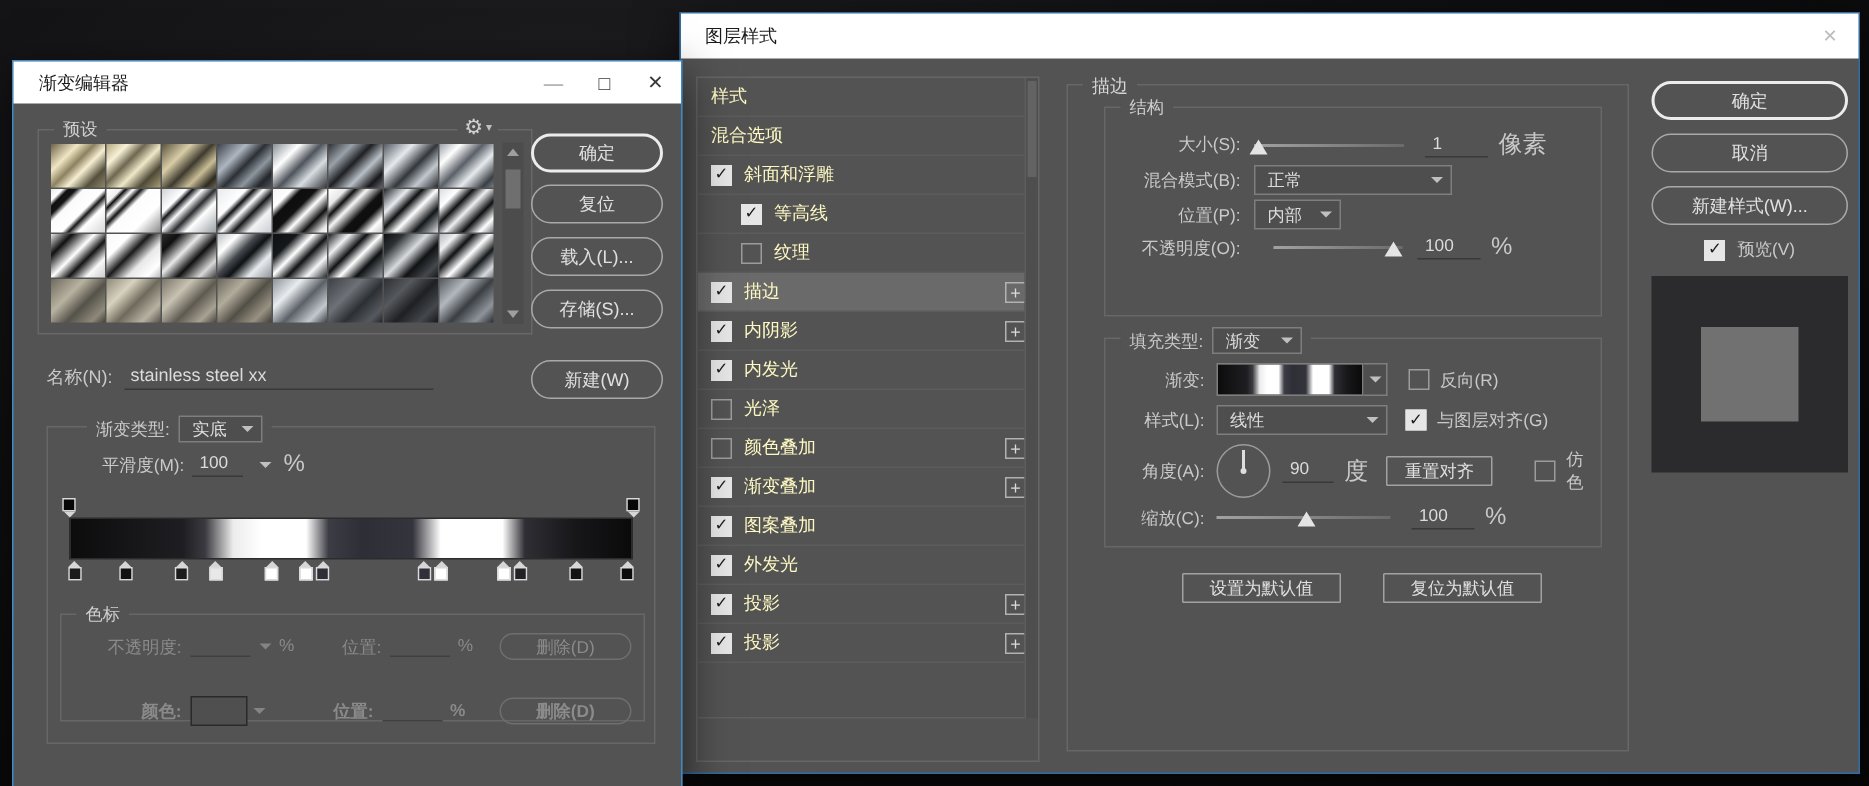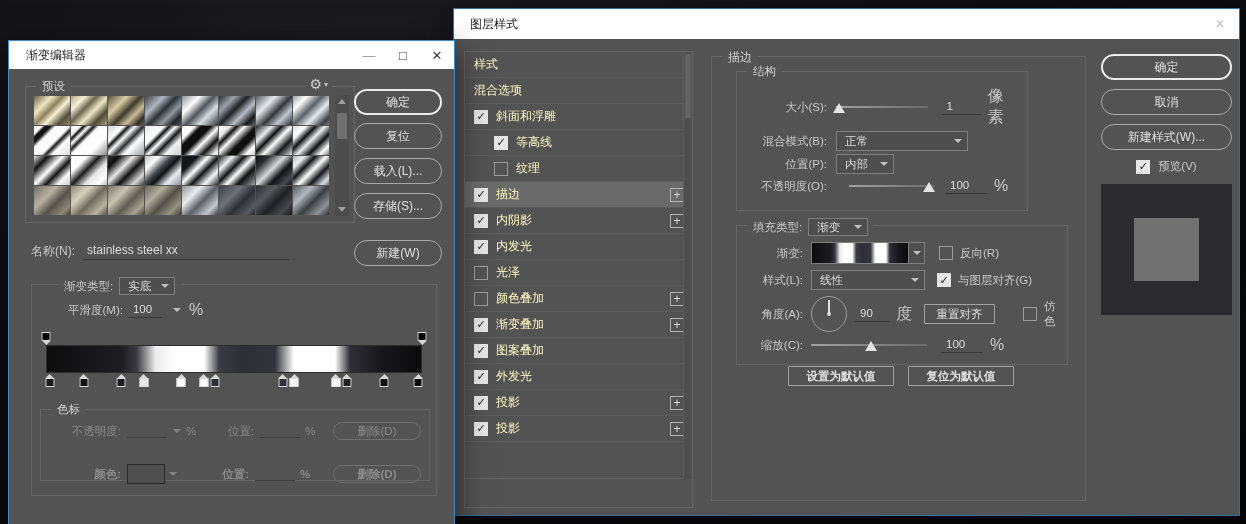--- a/index.html
+++ b/index.html
@@ -120,21 +120,21 @@
   .fx-btn i { font-family:"Liberation Serif","DejaVu Serif",serif; font-style:italic; font-weight:bold; }
   .fx-caret { width:0; height:0; border-left:3px solid transparent; border-right:3px solid transparent;
               border-top:4px solid #b8b8b8; margin-bottom:1px; }
   .arr { width:0; height:0; }
   .arr.up { border-left:6px solid transparent; border-right:6px solid transparent; border-bottom:9px solid #6e6e6e; }
   .arr.dn { border-left:6px solid transparent; border-right:6px solid transparent; border-top:9px solid #6e6e6e; }
   .trash { margin-left:auto; }
 
   .main-panel { left:257px; top:17px; width:375px; height:445px; }
   .main-legend { font-size:12px; color:#d6d6d6; }
-  .structure-group { left:24px; top:14px; width:292px; height:140px; }
+  .structure-group { left:24px; top:14px; width:332px; height:140px; }
   .sg-rows { padding:14px 10px 0 10px; }
   .sg-rows .form-row { margin-bottom:3px; }
   .flabel { width:80px; text-align:right; margin-right:9px; flex:0 0 80px; }
   .size-slider { width:100px; }
   .opacity-slider { width:86px; margin-left:13px; }
   .unit { font-size:16px; color:#c9c9c9; margin-left:7px; }
   .fill-group { left:24px; top:168px; width:332px; height:140px; }
   .fg-rows { padding:16px 8px 0 8px; }
   .fg-rows .form-row { margin-bottom:6px; }
   .flabel2 { width:58px; text-align:right; margin-right:8px; flex:0 0 58px; }
@@ -142,21 +142,21 @@
   .grad-swatch { width:98px; height:22px; border:1px solid #7e7e7e; }
   .swatch-chev { width:16px; height:22px; border:1px solid #7e7e7e; border-left:none;
                  display:flex; align-items:center; justify-content:center; background:#4e4e4e; }
   .swatch-chev .chev-dn { margin:0; }
   .cb-row { display:flex; align-items:center; gap:7px; }
   .dial { width:36px; height:36px; border-radius:50%; border:1px solid #9c9c9c; position:relative; flex:0 0 36px; }
   .dial .needle { position:absolute; left:50%; top:3px; height:14px; width:2px; background:#dedede; transform:translateX(-50%); }
   .dial .dot { position:absolute; left:50%; top:50%; width:4px; height:4px; background:#dedede;
                border-radius:50%; transform:translate(-50%,-50%); }
   .scale-slider { width:116px; }
-  .default-row { position:absolute; left:76px; top:309px; display:flex; gap:14px;font-weight:bold; }
+  .default-row { position:absolute; left:76px; top:325px; display:flex; gap:28px; }
   .default-row .rect-btn { width:106px; }
   .right-col { position:absolute; left:647px; top:15px; width:131px; }
   .right-col .pill-btn { margin-bottom:9px; }
   .preview-row { display:flex; align-items:center; gap:8px; justify-content:center; margin:6px 0 10px; }
   .preview-box { width:131px; height:131px; background:#2b2b2d; position:relative; }
   .preview-inner { position:absolute; left:33px; top:34px; width:65px; height:63px; background:#717171; }
 </style>
 </head>
 <body>
 

